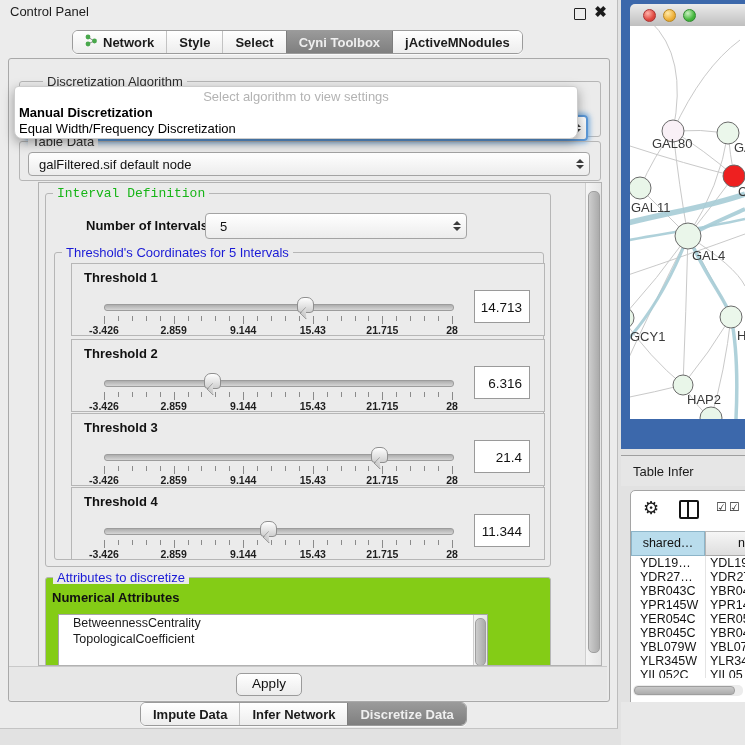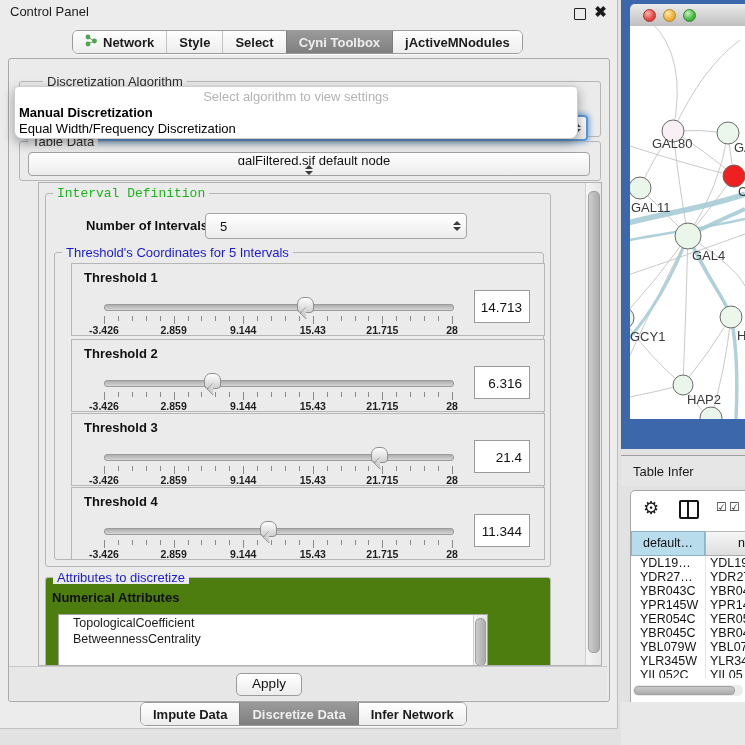--- a/index.html
+++ b/index.html
@@ -166,21 +166,21 @@
           <div class="val"></div>
           <div class="spin">
               <i class="up"></i>
               <i class="dn"></i>
             </div>
         </div>
       </div>
 
       <div class="group" style="left:10px;top:82px;width:580px;height:38px;">
         <div class="gtitle g-dark" style="left:8px;top:-7px;">Table Data</div>
-        <div class="combo" style="left:8px;top:10px;width:560px;height:22px;flex-direction:column;">
+        <div class="combo" style="left:8px;top:10px;width:560px;height:22px;">
           <div class="val">galFiltered.sif default node</div>
           <div class="spin">
               <i class="up"></i>
               <i class="dn"></i>
             </div>
         </div>
       </div>
     </div>
 
     <div id="popup" class="abs">
@@ -363,51 +363,51 @@
                 <div class="tickl" style="left: 171.2px;">9.144</div>
                 <div class="tickl" style="left: 240.8px;">15.43</div>
                 <div class="tickl" style="left: 310.4px;">21.715</div>
                 <div class="tickl" style="left: 380px;">28</div>
                 <div class="valbox">11.344</div>
               </div>
             </div>
         </div>
       </div>
 
-      <div class="group" style="left:6px;top:394px;width:504px;height:110px;background:#4d7c0f;">
+      <div class="group" style="left:6px;top:394px;width:504px;height:110px;background:#84cc16;">
         <div class="gtitle g-blue" style="left:7px;top:-7px;">Attributes to discretize</div>
         <div class="abs" style="left:6px;top:12px;font-size:13px;font-weight:bold;color:#111;">Numerical Attributes</div>
         <div id="attr-list">
 
+            <div class="attr-item" style="margin-top: 0px;">BetweennessCentrality</div>
             <div class="attr-item" style="margin-top: 0px;">TopologicalCoefficient</div>
-            <div class="attr-item" style="margin-top: 0px;">BetweennessCentrality</div>
             <div class="vsb-track" style="right:0;top:0;width:13px;height:100%;">
             <div class="vsb-thumb" style="left:1px;top:3px;width:9px;height:46px;"></div>
           </div>
           </div>
       </div>
 
       <div class="vsb-track" style="right:0;top:0;width:15px;height:100%;">
         <div class="vsb-thumb" style="left:2px;top:8px;width:10px;height:460px;"></div>
       </div>
     </div>
 
     <div id="apply-row" class="abs">
       <div id="apply-btn">Apply</div>
     </div>
 
     <div id="bottom-tabs" class="abs tabstrip">
         <div class="seg">
           <span>Impute Data</span>
         </div>
+        <div class="seg">
+          <span>Infer Network</span>
+        </div>
         <div class="seg sel">
           <span>Discretize Data</span>
-        </div>
-        <div class="seg">
-          <span>Infer Network</span>
         </div>
       </div>
   </div>
 
   <div id="netframe" class="abs">
     <div id="nettitle">
       <div id="light-red" class="light"></div>
       <div id="light-yellow" class="light"></div>
       <div id="light-green" class="light"></div>
     </div>
@@ -472,21 +472,21 @@
     <div id="tp-title">Table Infer</div>
   </div>
 
   <div id="tablewin" class="abs">
     <div id="tp-gear">⚙</div>
     <div id="tp-split"></div>
     <div class="tp-check" style="left:85px;">☑</div>
     <div class="tp-check" style="left:98px;">☑</div>
 
     <div id="tp-hdrrow">
-      <div id="tp-col1">default…</div>
+      <div id="tp-col1">shared…</div>
       <div id="tp-col2">na</div>
     </div>
     <div id="tp-rows">
         <div class="tp-row">
           <div class="tp-c1">YDL19…</div>
           <div class="tp-c2">YDL19</div>
         </div>
         <div class="tp-row">
           <div class="tp-c1">YDR27…</div>
           <div class="tp-c2">YDR27</div>

